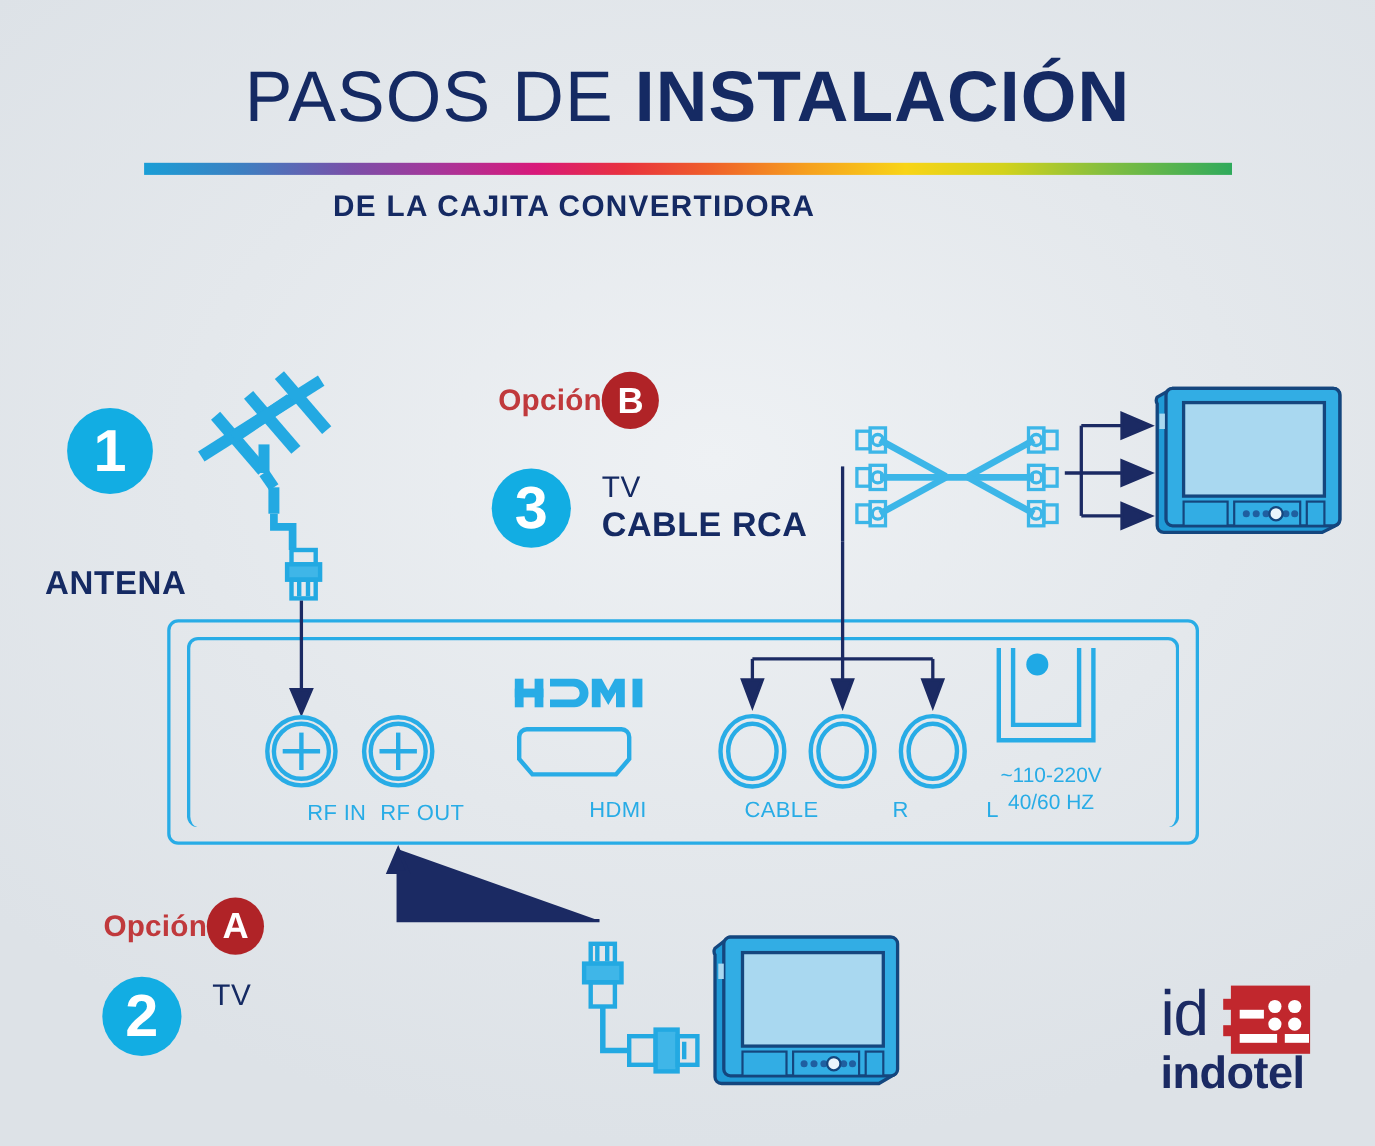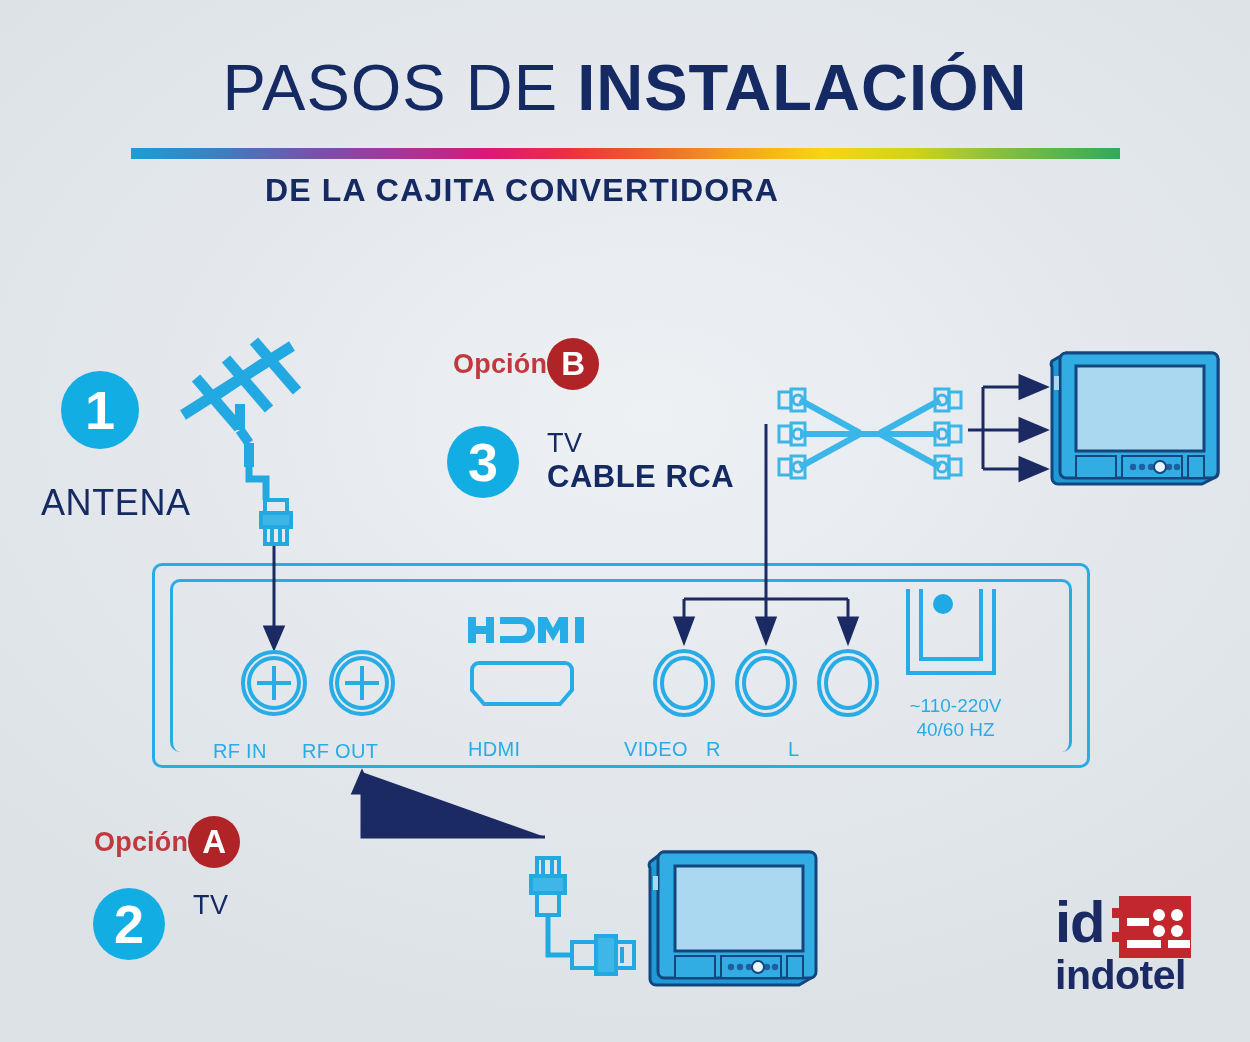--- a/index.html
+++ b/index.html
@@ -26,21 +26,21 @@
   .title .bold{font-weight:700;}
   .rainbow{
     position:absolute;left:131px;top:148px;width:989px;height:11px;
     background:linear-gradient(to right,
       #1a9ed6 0%, #3d7fc1 9%, #7a4fa8 19%, #a6369a 27%,
       #d8197a 36%, #e8313f 44%, #ef5f2a 52%, #f6a01e 61%,
       #f8d417 70%, #d2d21c 79%, #86bf3e 88%, #2faa5c 100%);
   }
   .subtitle{
     position:absolute;left:0;top:172px;width:1044px;text-align:center;
-    font-size:32px;font-weight:700;letter-spacing:1.2px;color:#152a63;
+    font-size:27px;font-weight:700;letter-spacing:1.2px;color:#152a63;
     white-space:nowrap;
   }
 
   
   .num-circle{
     position:absolute;border-radius:50%;background:#12ade3;
     color:#ffffff;font-weight:700;text-align:center;
     display:flex;align-items:center;justify-content:center;
     font-size:54px;line-height:1;
   }
@@ -51,49 +51,50 @@
   }
   .opt-badge{
     width:52px;height:52px;border-radius:50%;background:#b02327;
     color:#fff;font-size:33px;font-weight:700;
     display:flex;align-items:center;justify-content:center;
   }
   .step-label{position:absolute;color:#152a63;line-height:1.15;}
   .step-label .l1{font-size:27px;font-weight:400;display:block;letter-spacing:.5px;}
   .step-label .l2{font-size:31px;font-weight:700;display:block;letter-spacing:.5px;}
   .antena-label{
-    position:absolute;font-size:36px;font-weight:400;color:#152a63;
+    position:absolute;font-size:30px;font-weight:700;color:#152a63;
     letter-spacing:.6px;
+    margin-top:32px;
   }
 
   
   .box-outer{
     position:absolute;left:152px;top:563px;width:938px;height:205px;
     border:3px solid #28ace6;border-radius:10px;box-sizing:border-box;
   }
   .box-inner{
     position:absolute;left:170px;top:579px;width:902px;height:173px;
     border:3px solid #28ace6;border-radius:10px;box-sizing:border-box;
     border-bottom:none;
   }
   .port-label{
     position:absolute;color:#28ace6;font-size:20px;font-weight:400;
-    text-align:left;white-space:nowrap;letter-spacing:.3px;margin-top:12px;
+    text-align:right;white-space:nowrap;letter-spacing:.3px;
   }
   .pwr-text{
     position:absolute;color:#28ace6;font-size:19px;line-height:1.25;
     text-align:center;white-space:nowrap;
   }
 
   .svg-layer{position:absolute;left:0;top:0;width:1250px;height:1042px;pointer-events:none;}
 
   
   .logo{position:absolute;left:1055px;top:893px;width:150px;height:112px;}
   .logo-id{
-    position:absolute;left:0;top:0;font-size:58px;font-weight:700;
+    position:absolute;left:0;top:0;font-size:58px;font-weight:400;
     color:#1b2a63;line-height:1;letter-spacing:-1px;
   }
   .logo-word{
     position:absolute;left:0;top:62px;font-size:41px;font-weight:700;
     color:#1b2a63;line-height:1;letter-spacing:-.5px;
   }
 </style>
 </head>
 <body>
 
@@ -128,21 +129,21 @@
   <div class="step-label" style="left:193px;top:890px;">
     <span class="l1">TV</span>
   </div>
 
   <div class="box-outer"></div>
   <div class="box-inner"></div>
 
   <div class="port-label" style="left:213px;top:728px;width:120px;">RF IN</div>
   <div class="port-label" style="left:302px;top:728px;width:120px;">RF OUT</div>
   <div class="port-label" style="left:468px;top:726px;width:120px;">HDMI</div>
-  <div class="port-label" style="left:624px;top:726px;width:120px;">VIDEO</div>
+  <div class="port-label" style="left:624px;top:726px;width:120px;">CABLE</div>
   <div class="port-label" style="left:706px;top:726px;width:120px;">R</div>
   <div class="port-label" style="left:788px;top:726px;width:120px;">L</div>
 
   <div class="pwr-text" style="left:893px;top:694px;width:125px;">
     <span>~110-220V</span><br>
     <span>40/60 HZ</span>
   </div>
 
   <svg class="svg-layer" viewBox="0 0 1250 1042">
 

